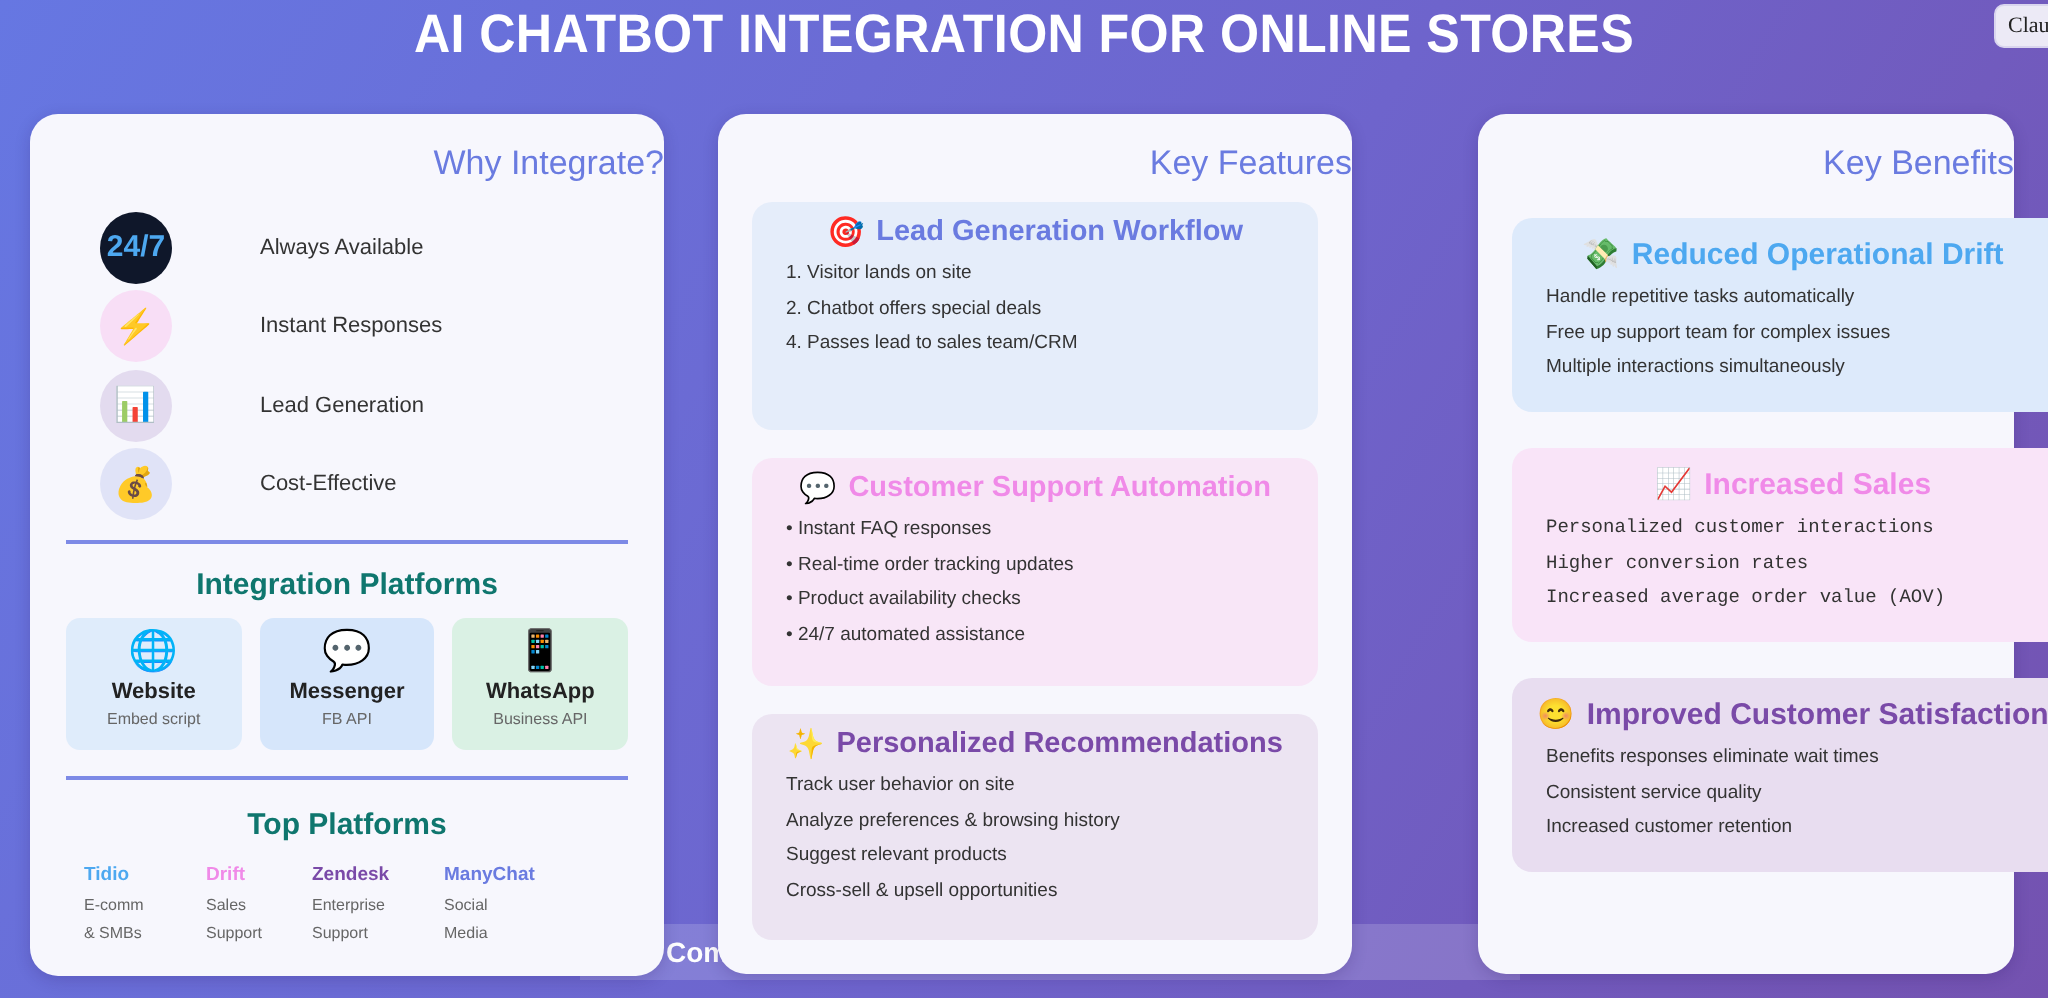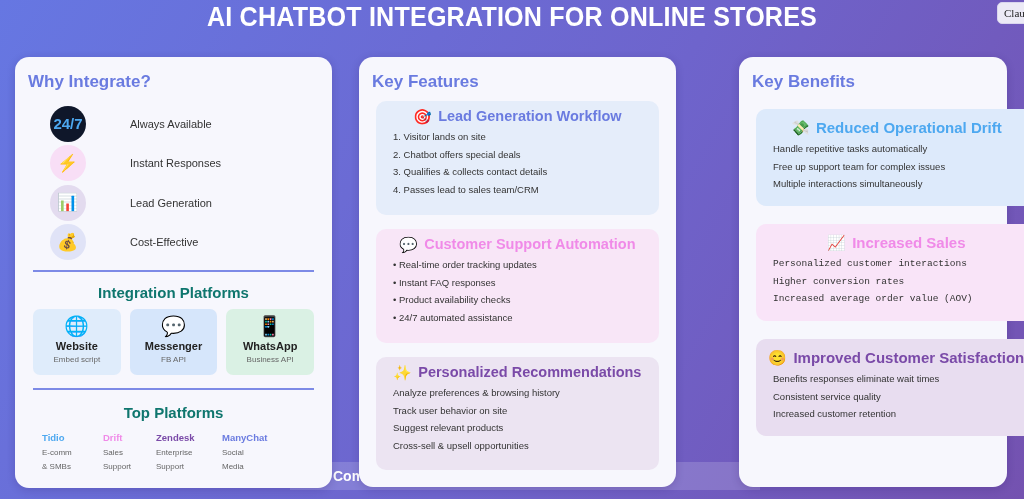--- a/index.html
+++ b/index.html
@@ -28,23 +28,22 @@
     font-size: 14px; padding: 6px 0 0 43px; white-space: nowrap; overflow: hidden;
   }
   .card {
     position: absolute; top: 57px; background: #f7f7fd;
     border-radius: 14px; box-shadow: 0 2px 8px rgba(40,20,90,0.2);
   }
   .card-left { left: 15px; width: 317px; height: 431px; }
   .card-mid { left: 359px; width: 317px; height: 430px; }
   .card-right { left: 739px; width: 268px; height: 430px; }
   .card-title {
-    text-align: left; font-weight: bold; color: #6a7be0; font-size: 17px;
+    text-align: right; font-weight: normal; color: #6a7be0; font-size: 17px;
     margin-top: 15px;
-    margin-left: 13px;
   }
   
   .why-list { margin-top: 12px; }
   .why-item { display: flex; align-items: center; height: 39.5px; }
   .why-icon {
     width: 36px; height: 36px; border-radius: 50%; margin-left: 35px;
     display: flex; align-items: center; justify-content: center; font-size: 17px;
   }
   .why-label { margin-left: 44px; font-size: 11px; color: #333; }
   .divider { height: 2px; background: #7d8ae6; margin: 0 18px; }
@@ -145,46 +144,45 @@
   <div class="card-title">Key Features</div>
 
   <div class="box" style="left:17px;top:44px;width:283px;height:114px;background:#e5edfa;">
     <div class="box-head" style="margin-top:7px;color:#6a7be0;">
       <span class="emoji">🎯</span>
       <span>Lead Generation Workflow</span>
     </div>
     <ul class="box-list" style="margin:4px 0 0 17px;">
       <li>1. Visitor lands on site</li>
       <li>2. Chatbot offers special deals</li>
-      <li>3. Qualifies &amp; collects contact details</li>
       <li>4. Passes lead to sales team/CRM</li>
     </ul>
   </div>
 
   <div class="box" style="left:17px;top:172px;width:283px;height:114px;background:#f8e6f7;">
     <div class="box-head" style="margin-top:7px;color:#f08ae8;">
       <span class="emoji">💬</span>
       <span>Customer Support Automation</span>
     </div>
     <ul class="box-list" style="margin:4px 0 0 17px;">
+      <li>• Instant FAQ responses</li>
       <li>• Real-time order tracking updates</li>
-      <li>• Instant FAQ responses</li>
       <li>• Product availability checks</li>
       <li>• 24/7 automated assistance</li>
     </ul>
   </div>
 
   <div class="box" style="left:17px;top:300px;width:283px;height:113px;background:#ece4f2;">
     <div class="box-head" style="margin-top:7px;color:#7a4aa8;">
       <span class="emoji">✨</span>
       <span>Personalized Recommendations</span>
     </div>
     <ul class="box-list" style="margin:4px 0 0 17px;">
+      <li>Track user behavior on site</li>
       <li>Analyze preferences &amp; browsing history</li>
-      <li>Track user behavior on site</li>
       <li>Suggest relevant products</li>
       <li>Cross-sell &amp; upsell opportunities</li>
     </ul>
   </div>
 </div>
 
 <div class="card card-right">
   <div class="card-title">Key Benefits</div>
 
   <div class="box" style="left:17px;top:52px;width:281px;height:97px;background:#ddeafb;">

